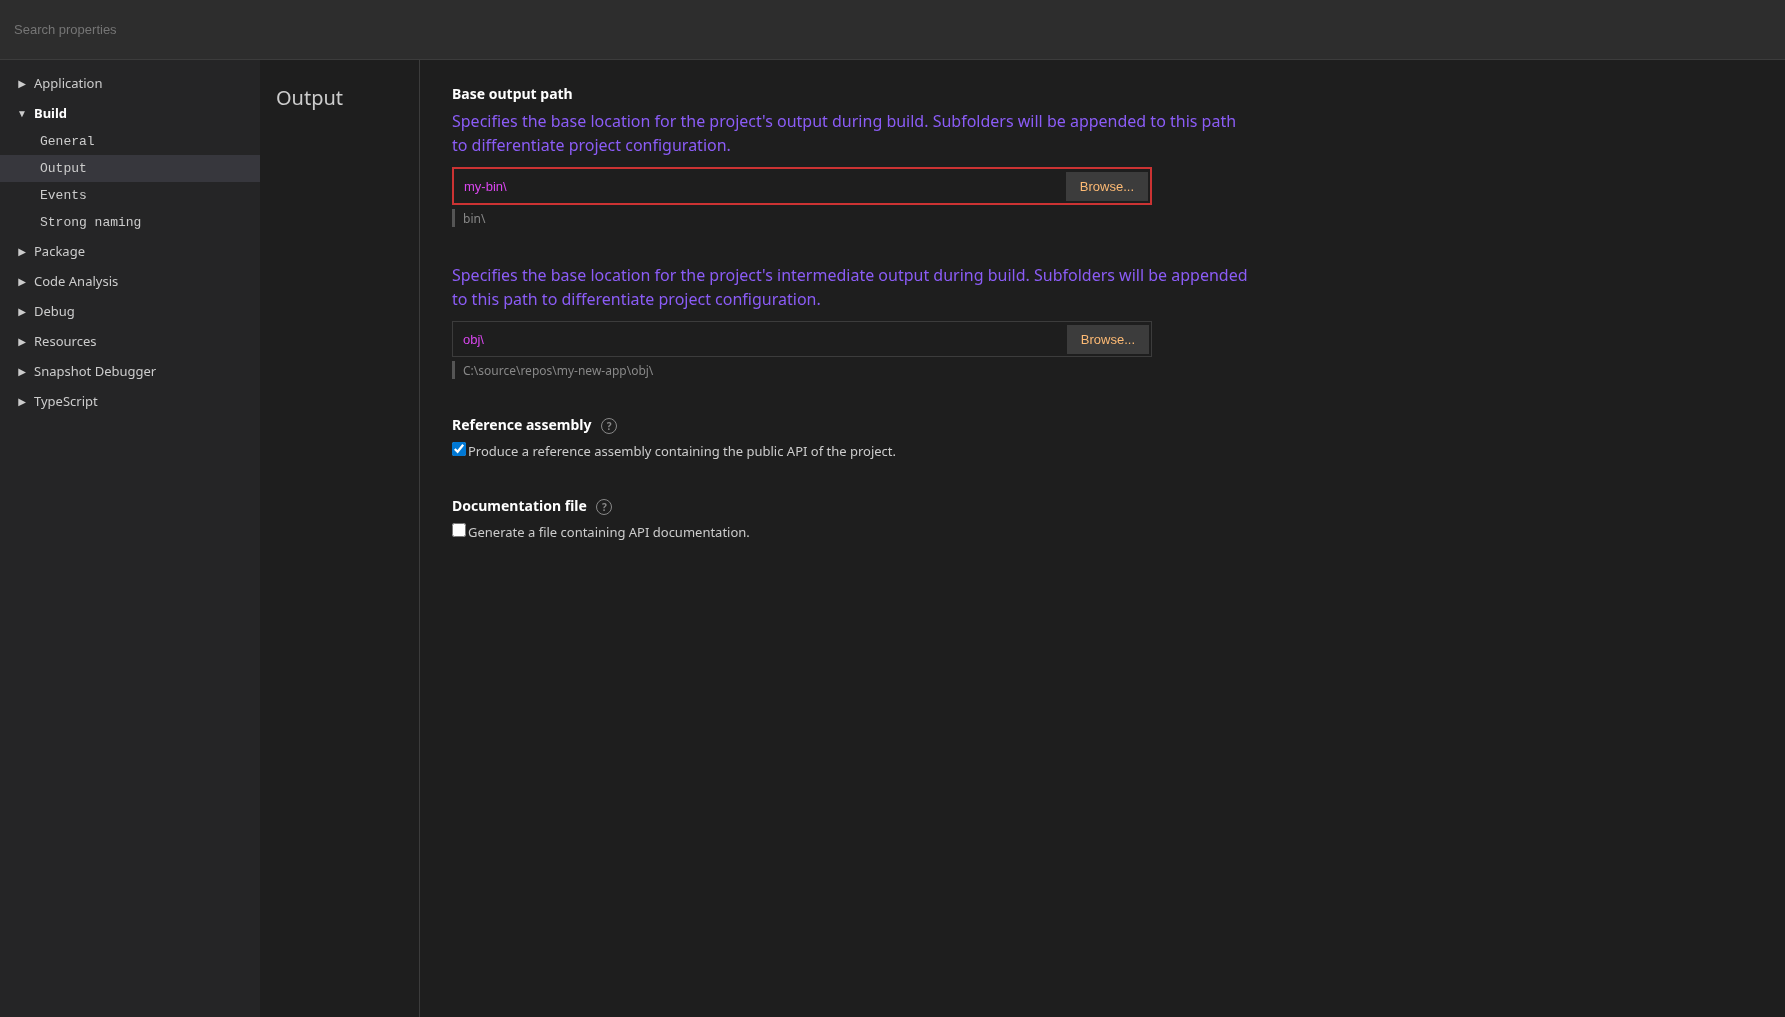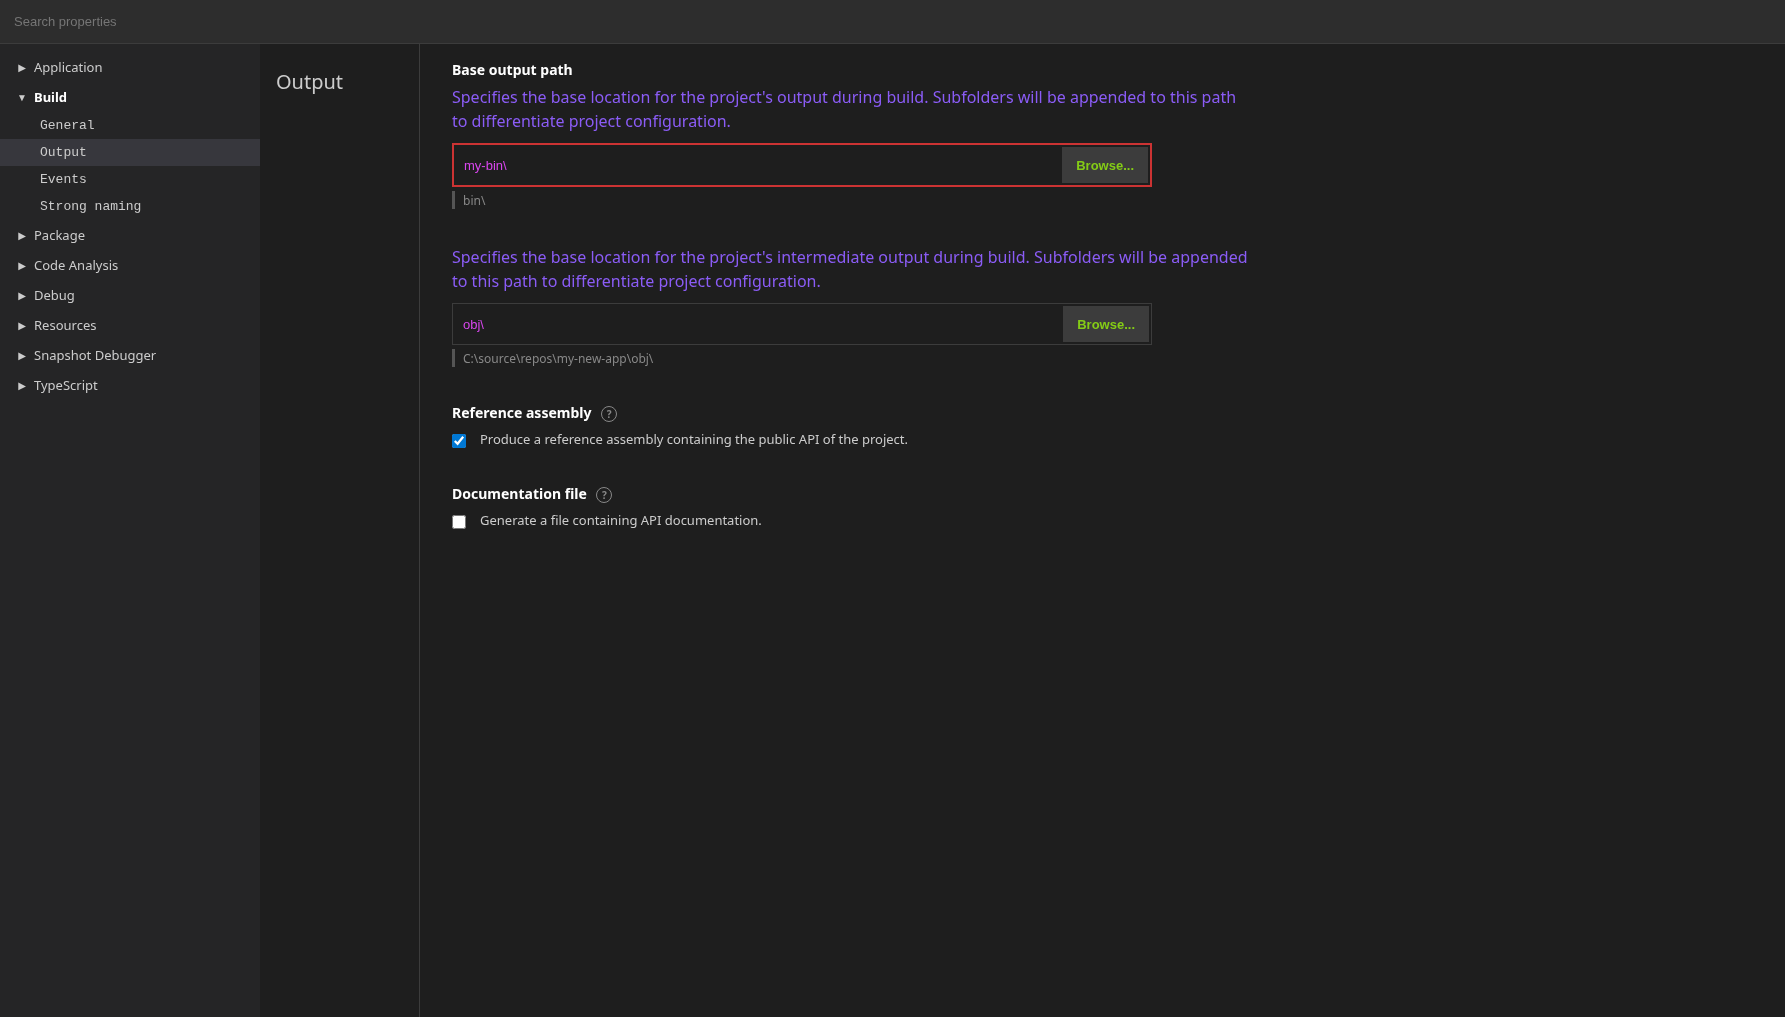--- a/index.html
+++ b/index.html
@@ -15,21 +15,21 @@
       flex-direction: column;
     }
 
     
     .search-bar {
       background: #2d2d2d;
       padding: 8px 14px;
       border-bottom: 1px solid #3c3c3c;
       display: flex;
       align-items: center;
-      height: 44px;
+      height: 60px;
     }
     .search-bar input {
       background: transparent;
       border: none;
       outline: none;
       color: #999;
       font-size: 13px;
       width: 100%;
     }
 
@@ -100,21 +100,21 @@
     }
     .section-title-panel h2 {
       font-size: 20px;
       font-weight: 400;
       color: #cccccc;
     }
 
     
     .main-content {
       flex: 1;
-      padding: 16px 32px;
+      padding: 24px 32px;
       overflow-y: auto;
       background: #1e1e1e;
     }
 
     .section-block {
       margin-bottom: 36px;
     }
 
     .field-label {
       font-size: 14px;
@@ -151,27 +151,26 @@
       outline: none;
       color: #d946ef;
       font-size: 13px;
       padding: 6px 8px;
       height: 30px;
     }
 
     .browse-btn {
       background: #3c3c3c;
       border: none;
-      color: #84cc16;
+      color: #fdba74;
       font-size: 13px;
       padding: 5px 14px;
       cursor: pointer;
-      height: 36px;
+      height: 29px;
       white-space: nowrap;
-      font-weight: bold;
     }
 
     .hint-row {
       display: flex;
       align-items: center;
       margin-top: 4px;
       color: #888;
       font-size: 12px;
     }
     .hint-row::before {
@@ -179,22 +178,22 @@
       display: inline-block;
       width: 3px;
       height: 18px;
       background: #555;
       margin-right: 8px;
       flex-shrink: 0;
     }
 
     .checkbox-row {
       display: flex;
-      align-items: flex-end;
-      gap: 14px;
+      align-items: flex-start;
+      gap: 2px;
       margin-top: 8px;
     }
     .checkbox-row input[type="checkbox"] {
       width: 14px;
       height: 14px;
       accent-color: #0078d4;
       cursor: pointer;
     }
     .checkbox-row label {
       font-size: 13px;

